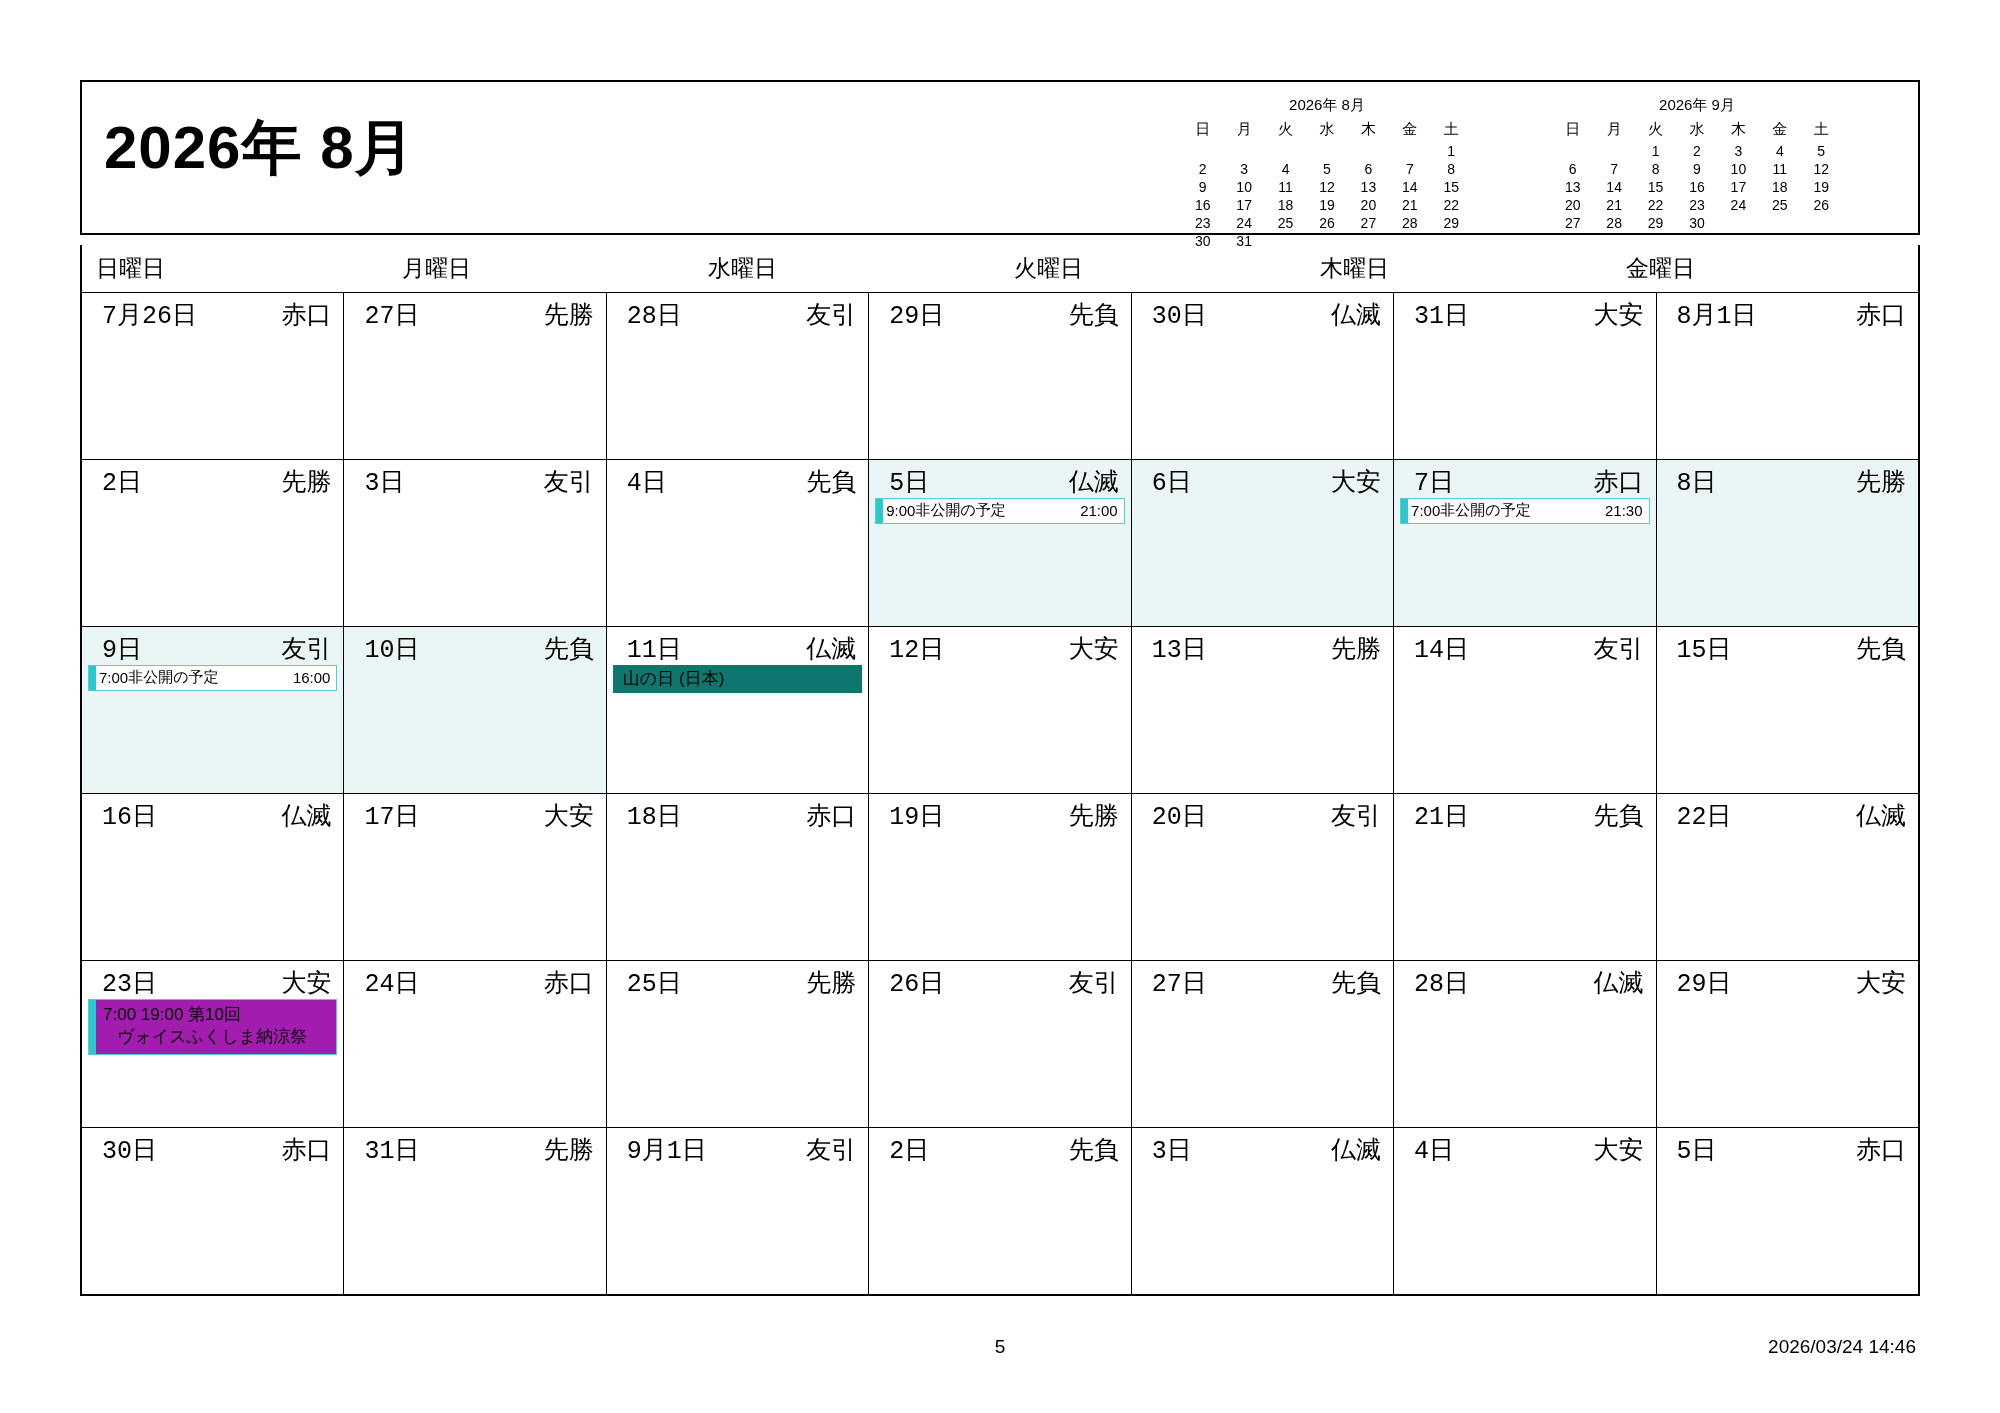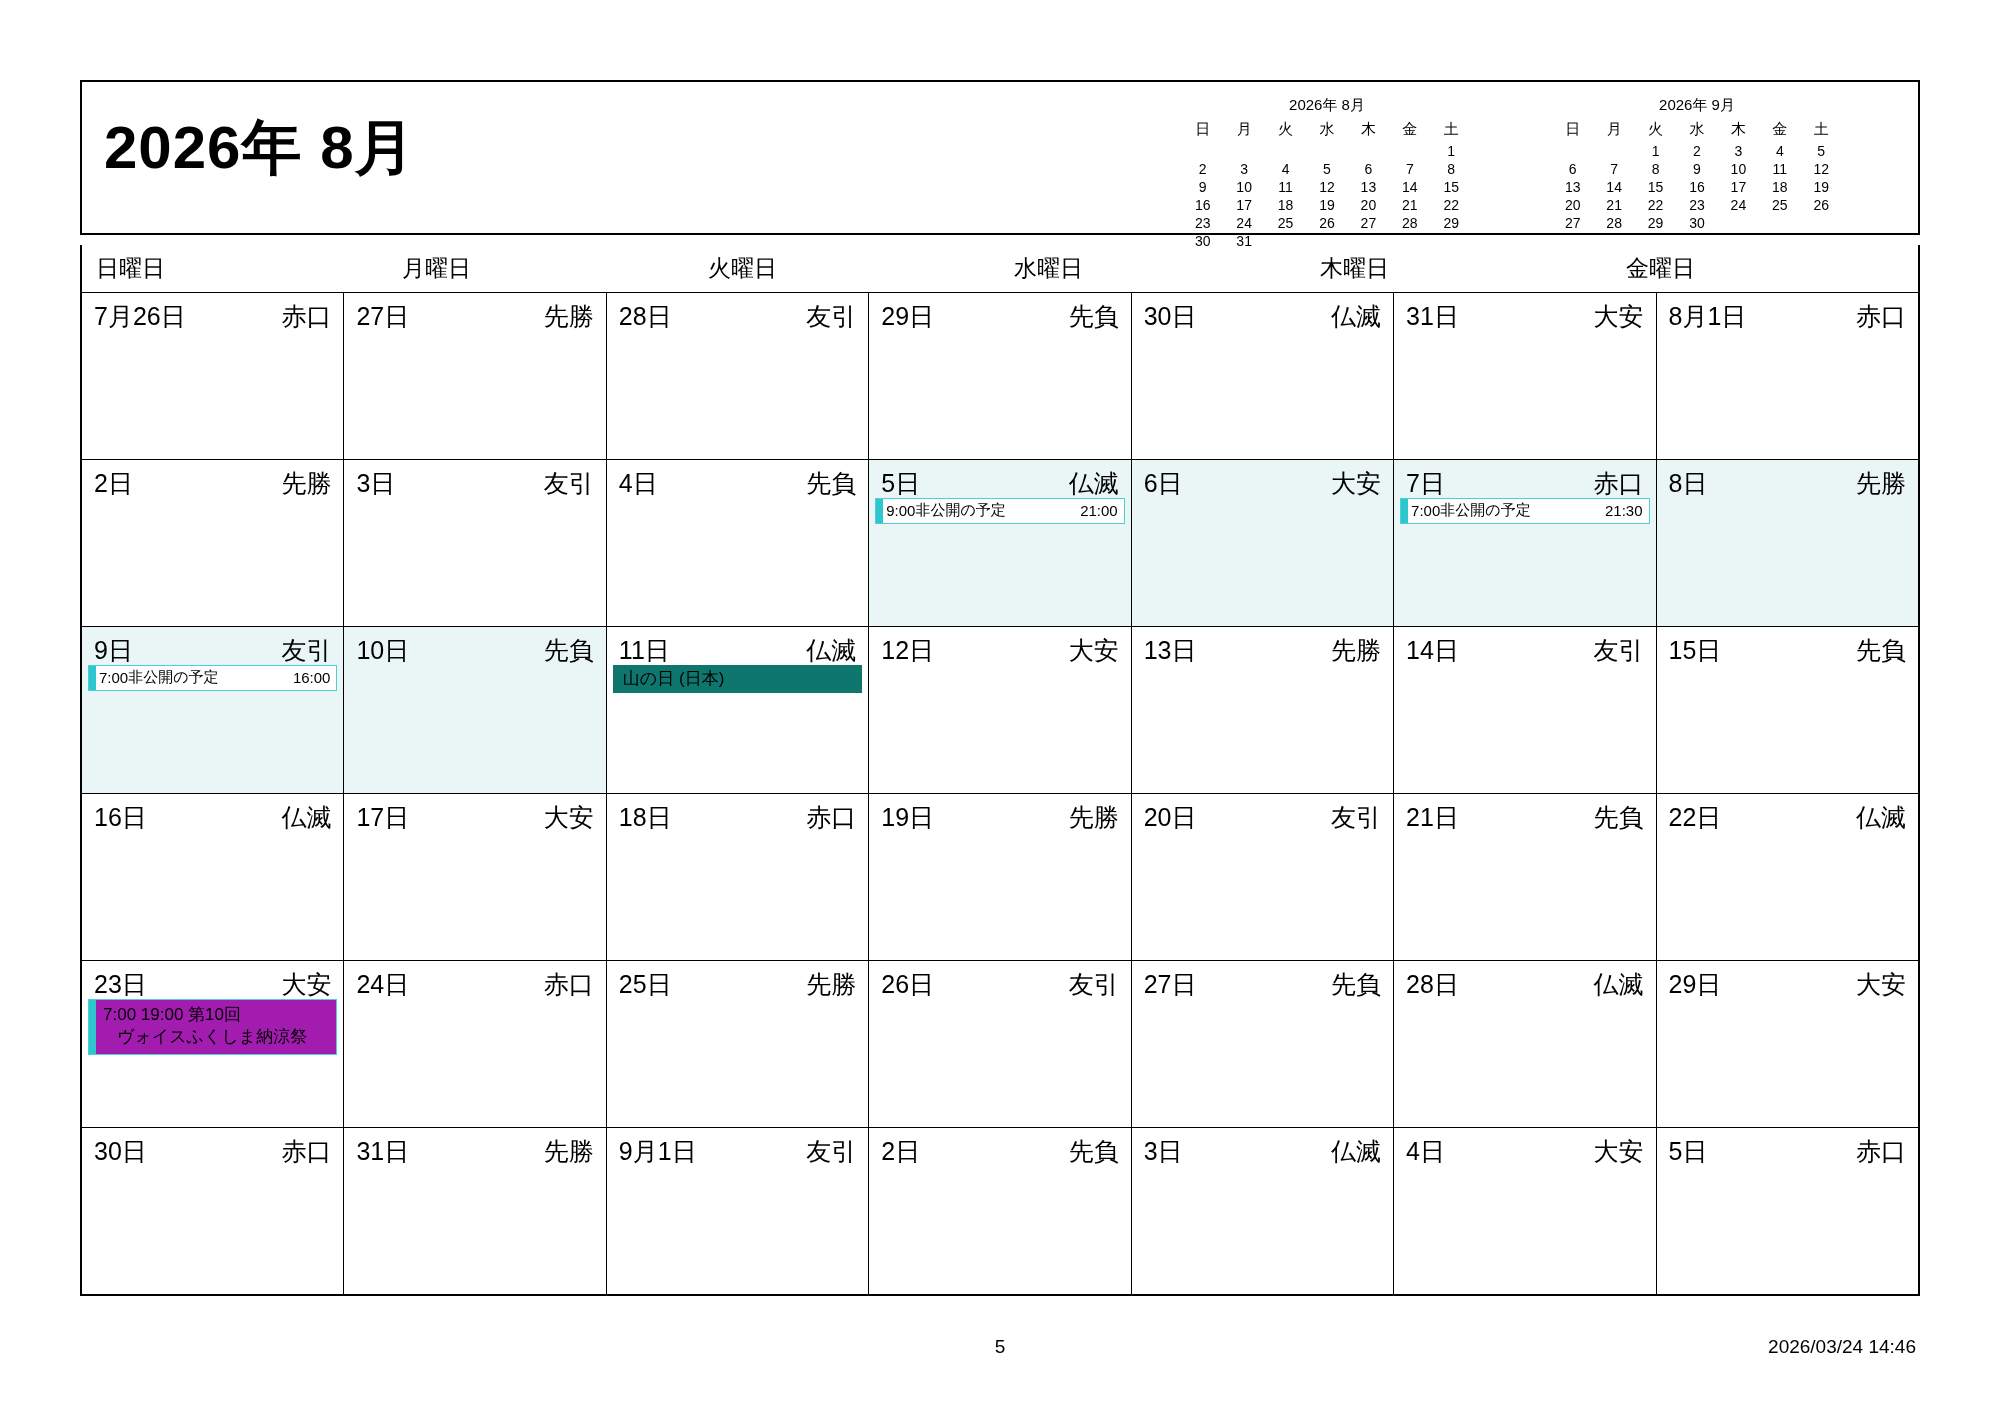--- a/index.html
+++ b/index.html
@@ -106,23 +106,24 @@
     box-sizing: border-box;
     position: relative;
     overflow: hidden;
   }
   .day:last-child { border-right: none; }
   .day.shaded { background: #e9f6f5; }
   .day-head {
     display: flex;
     justify-content: space-between;
     align-items: center;
-    padding: 10px 12px 0 12px;
+    padding: 10px 12px 0 20px;
     font-size: 25px;
     line-height: 1.1;
+    font-family: Liberation Mono, monospace;
   }
   .rokuyou { font-size: 25px; }
 
   
   .events {
     padding: 0 6px;
   }
   .event {
     position: relative;
     box-sizing: border-box;
@@ -341,22 +342,22 @@
             <td></td>
           </tr>
         </tbody>
       </table>
     </div>
   </div>
 
   <div class="weekdays">
     <div class="weekday">日曜日</div>
     <div class="weekday">月曜日</div>
+    <div class="weekday">水曜日</div>
     <div class="weekday">火曜日</div>
-    <div class="weekday">水曜日</div>
     <div class="weekday">木曜日</div>
     <div class="weekday">金曜日</div>
   </div>
 
   <div class="grid">
 
     <div class="week">
       <div class="day">
         <div class="day-head">
           <span>7月26日</span>

